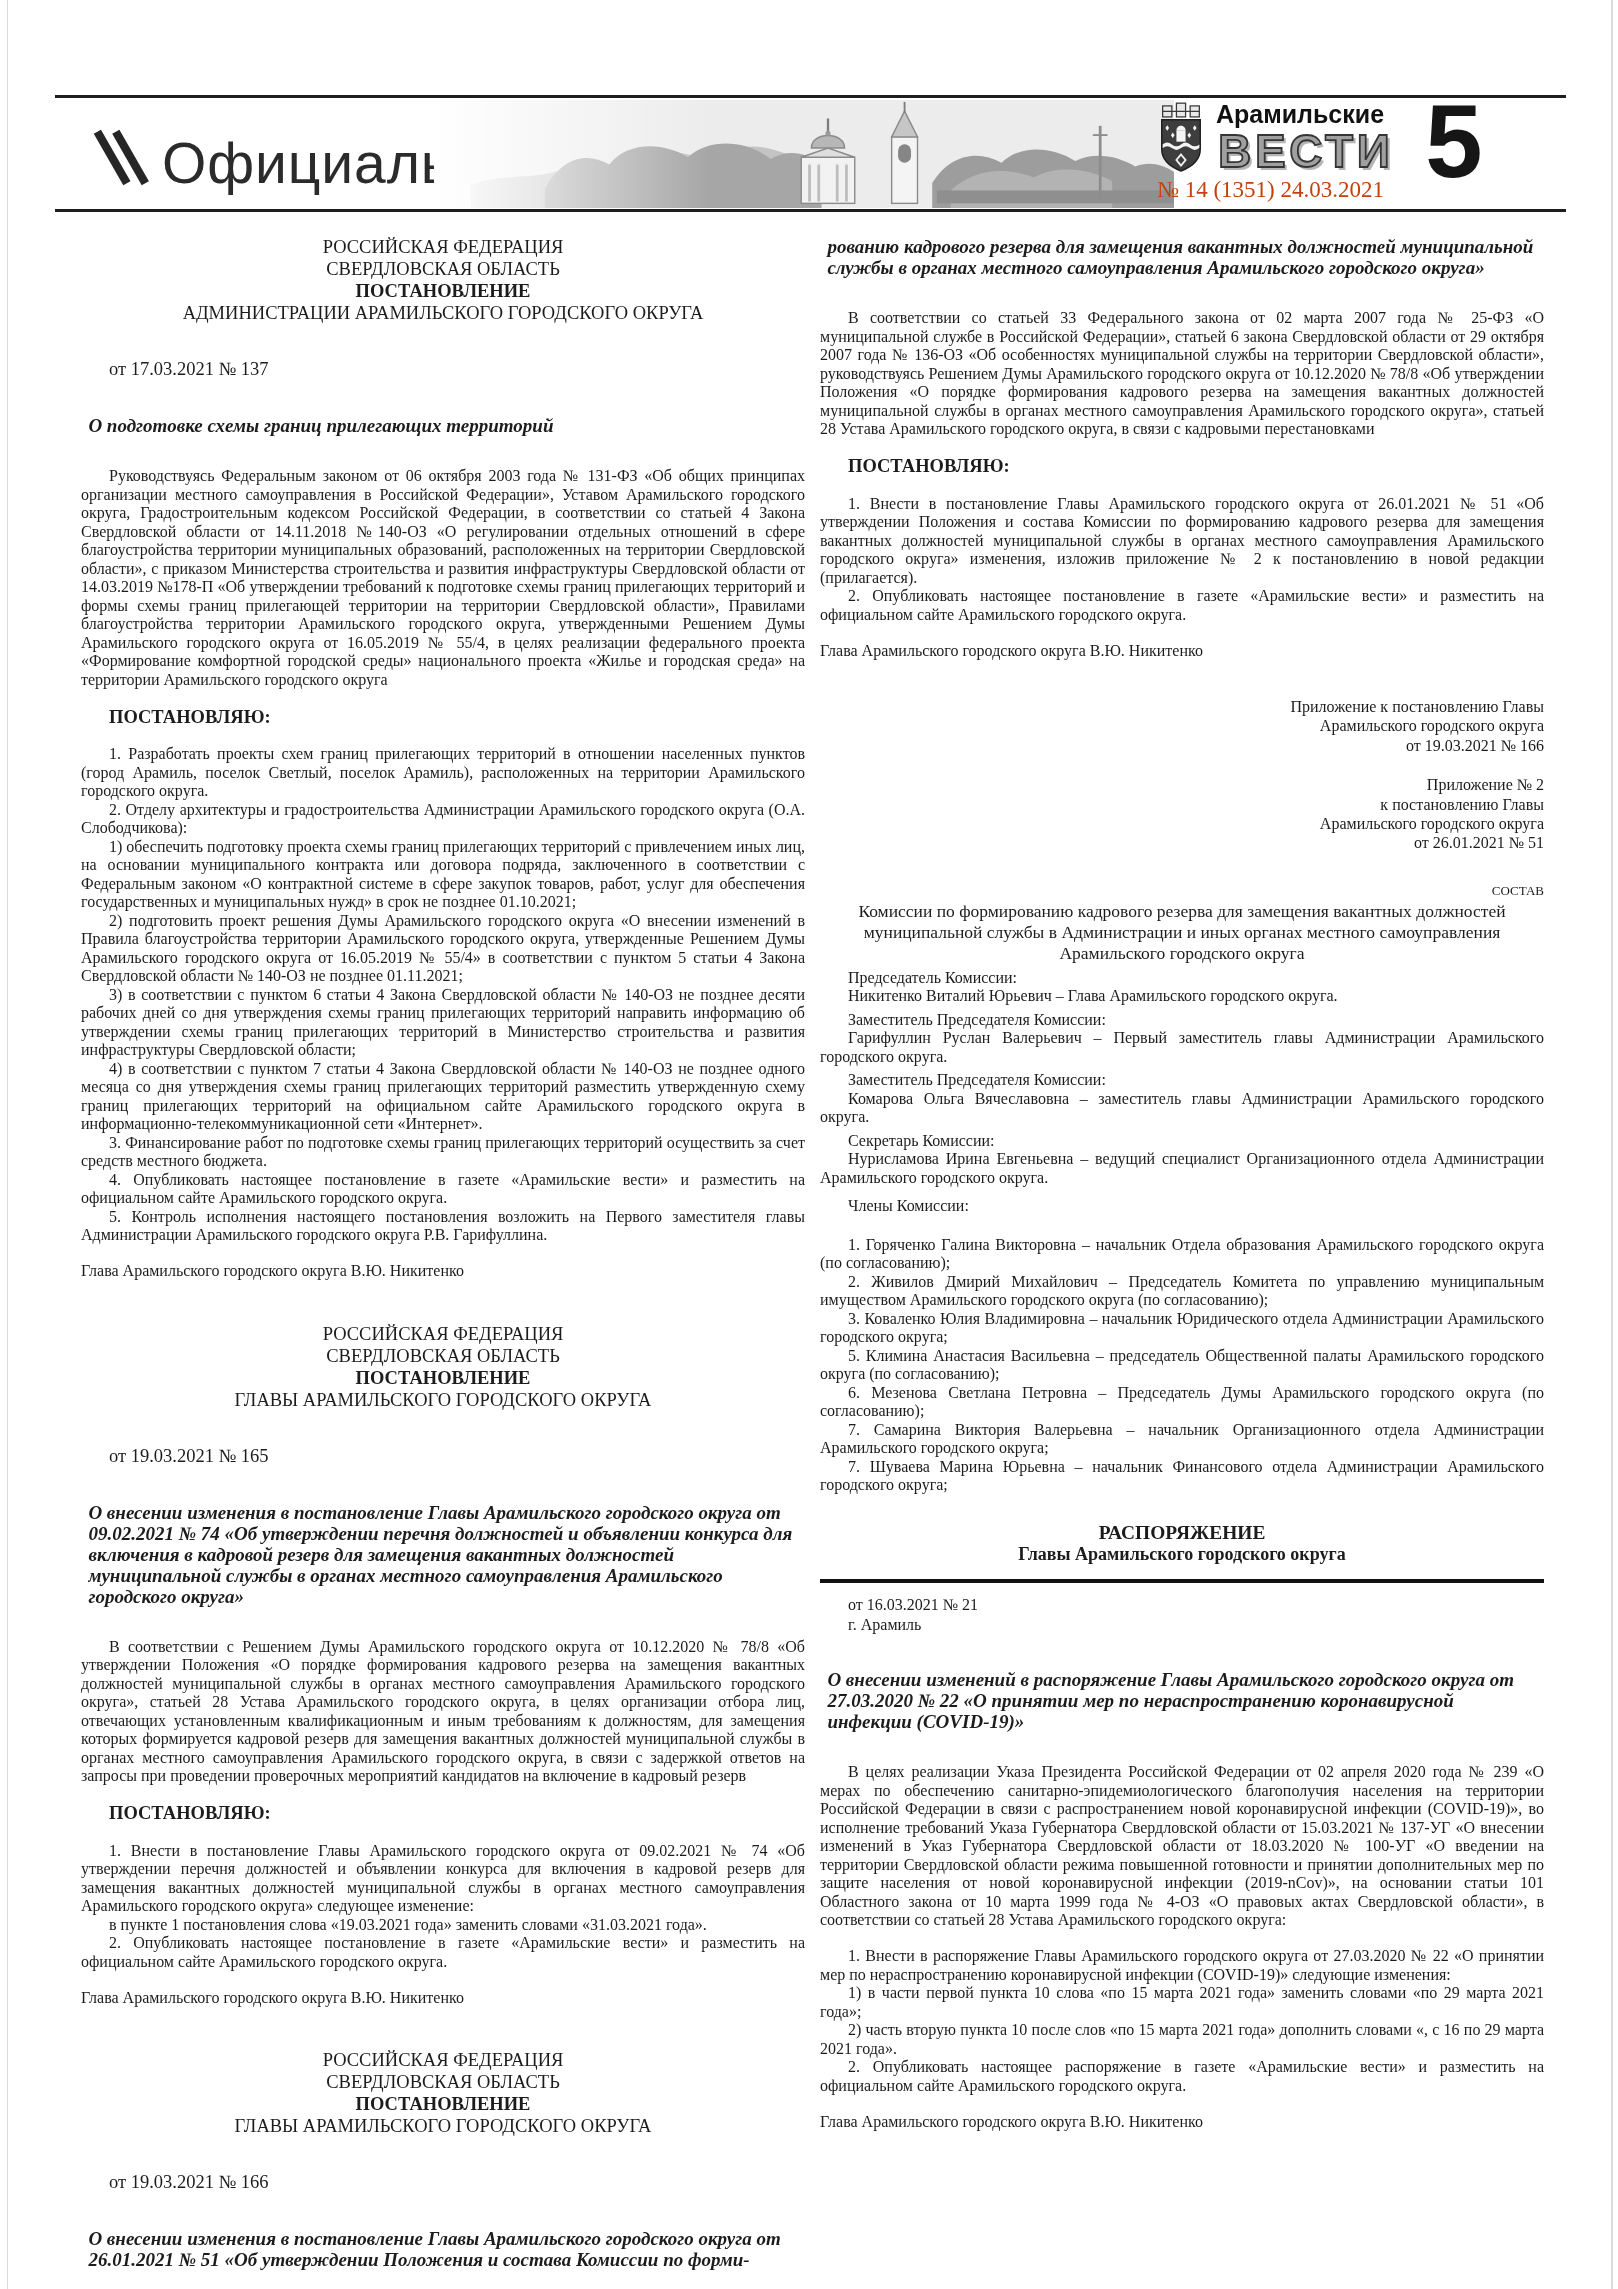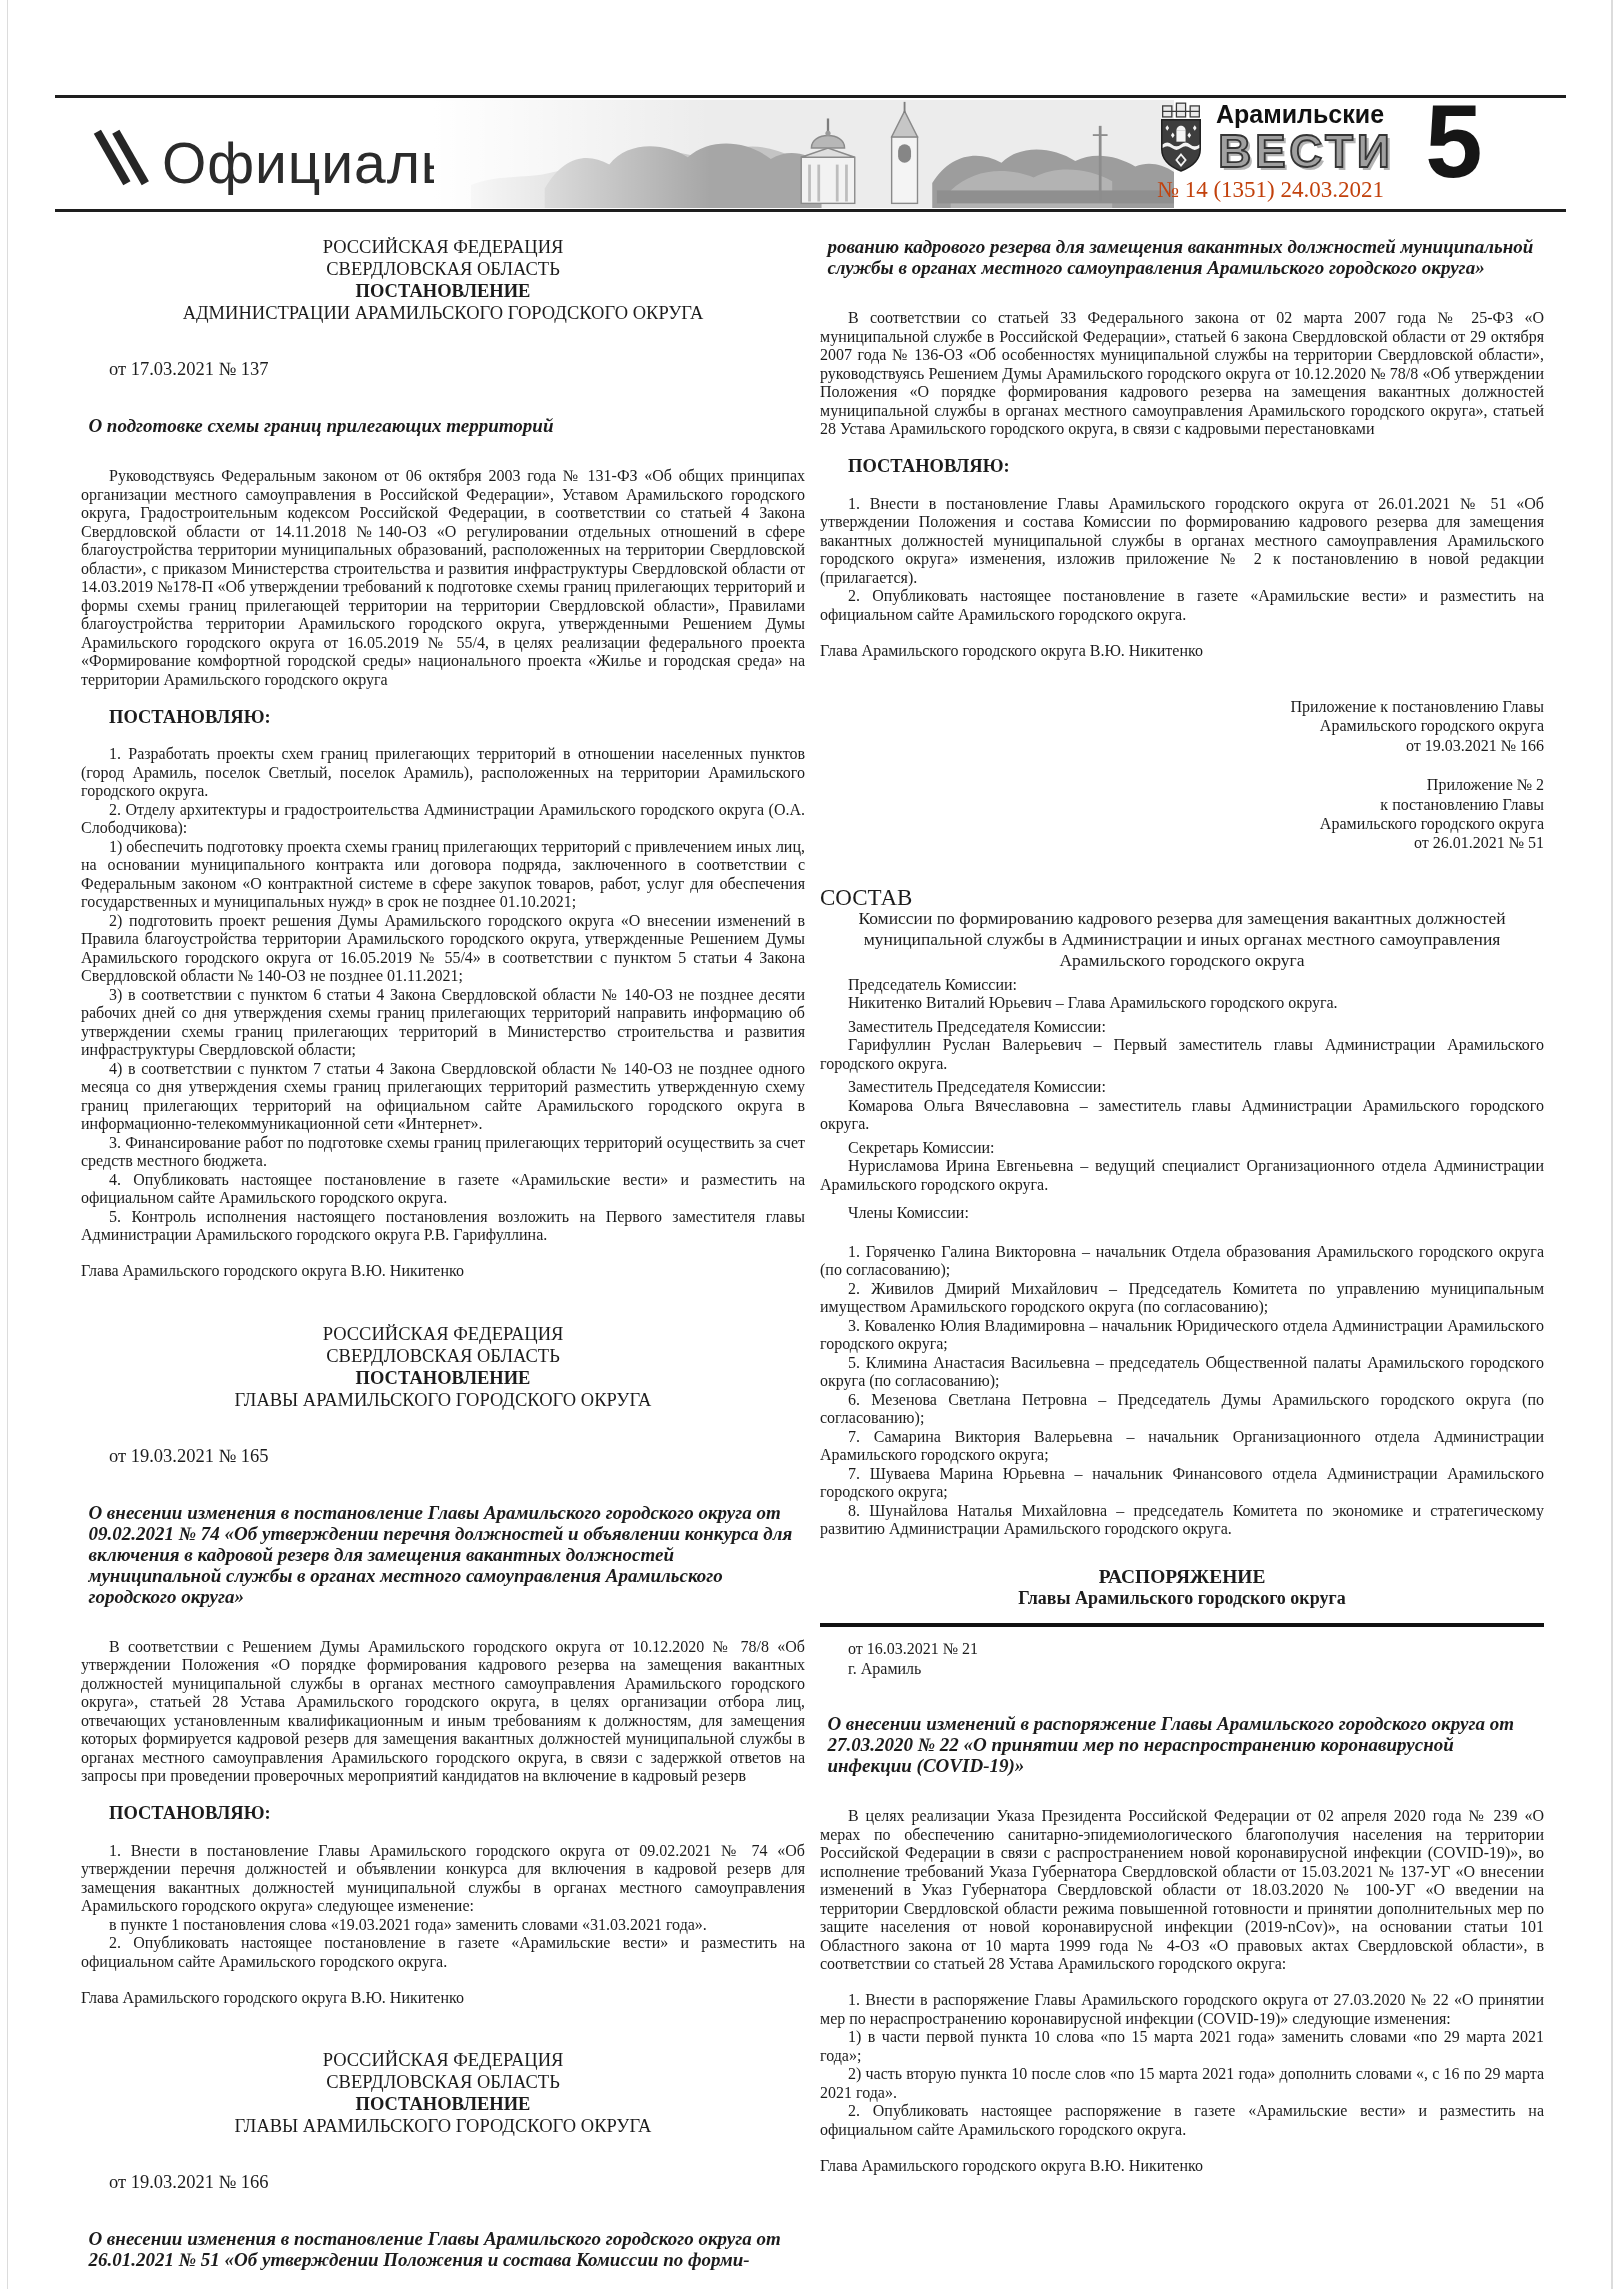--- a/index.html
+++ b/index.html
@@ -40,21 +40,21 @@
          margin-top:35px;padding:0 7.4px;}
   .p{text-align:justify;text-indent:28px;font-size:16px;line-height:18.5px;}
   .first{margin-top:31px;}
   .resolve{font-weight:bold;text-indent:28px;font-size:18.5px;margin:17.5px 0;}
   .sig{margin-top:17.5px;font-size:16px;line-height:18.5px;}
   .doc{margin-top:0;}
   .doc+.doc{margin-top:42px;}
   .appendix{margin-top:37px;}
   .appendix p{text-align:right;font-size:16px;line-height:19.4px;}
   .appendix+.appendix{margin-top:20px;}
-  .sostav-h{text-align:left;font-size:23px;margin-top:34px;line-height:21px;}
+  .sostav-h{text-align:right;font-size:13px;margin-top:27px;line-height:21px;}
   .sostav-sub{text-align:center;font-size:17.5px;line-height:21px;}
   .role-label{margin-top:5px;}
   .members-label{margin-top:10px;}
   .members{margin-top:20px;}
   .rasp-h1{text-align:center;font-weight:bold;font-size:19.4px;margin-top:26px;line-height:23px;}
   .rasp-h2{text-align:center;font-weight:bold;font-size:18px;line-height:21px;}
   .thick-rule{height:4.6px;background:#111;margin:14px 0 12px;}
   .plain{font-size:16px;line-height:19.4px;text-indent:28px;}
 </style>
 </head>
@@ -223,21 +223,20 @@
 
       <p class="p members-label">Члены Комиссии:</p>
       <div class="members">
         <p class="p">1. Горяченко Галина Викторовна – начальник Отдела образования Арамильского городского округа (по согласованию);</p>
         <p class="p">2. Живилов Дмирий Михайлович – Председатель Комитета по управлению муниципальным имуществом Арамильского городского округа (по согласованию);</p>
         <p class="p">3. Коваленко Юлия Владимировна – начальник Юридического отдела Администрации Арамильского городского округа;</p>
         <p class="p">5. Климина Анастасия Васильевна – председатель Общественной палаты Арамильского городского округа (по согласованию);</p>
         <p class="p">6. Мезенова Светлана Петровна – Председатель Думы Арамильского городского округа (по согласованию);</p>
         <p class="p">7. Самарина Виктория Валерьевна – начальник Организационного отдела Администрации Арамильского городского округа;</p>
         <p class="p">7. Шуваева Марина Юрьевна – начальник Финансового отдела Администрации Арамильского городского округа;</p>
-        <p class="p">8. Шунайлова Наталья Михайловна – председатель Комитета по экономике и стратегическому развитию Администрации Арамильского городского округа.</p>
       </div>
     </div>
 
     <div>
       <p class="rasp-h1">РАСПОРЯЖЕНИЕ</p>
       <p class="rasp-h2">Главы Арамильского городского округа</p>
       <div class="thick-rule"></div>
       <p class="plain">от 16.03.2021 № 21</p>
       <p class="plain">г. Арамиль</p>
       <p class="title">О внесении изменений в распоряжение Главы Арамильского городского округа от 27.03.2020 № 22 «О принятии мер по нераспространению коронавирусной инфекции (COVID-19)»</p>

